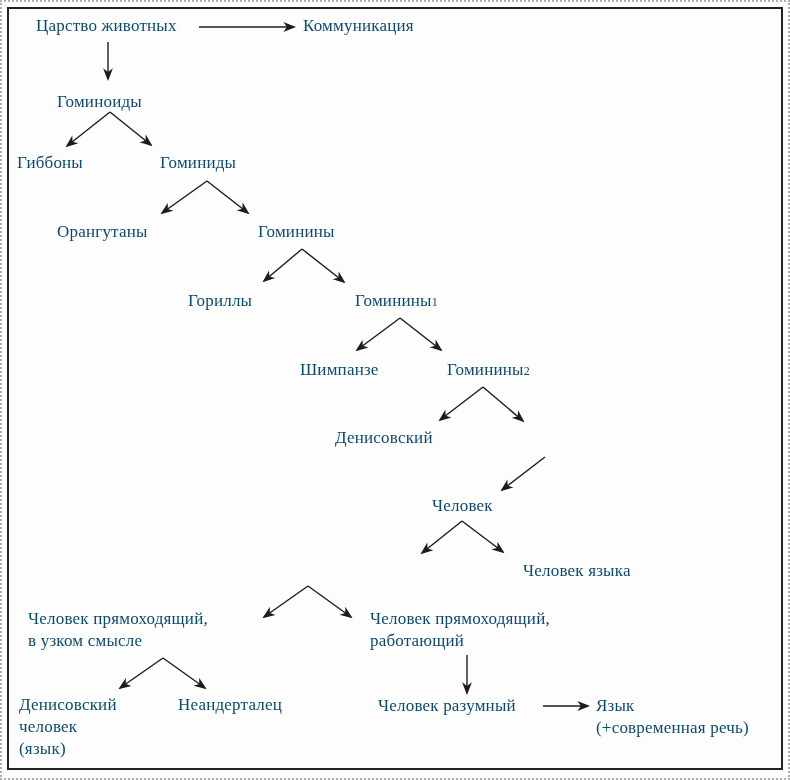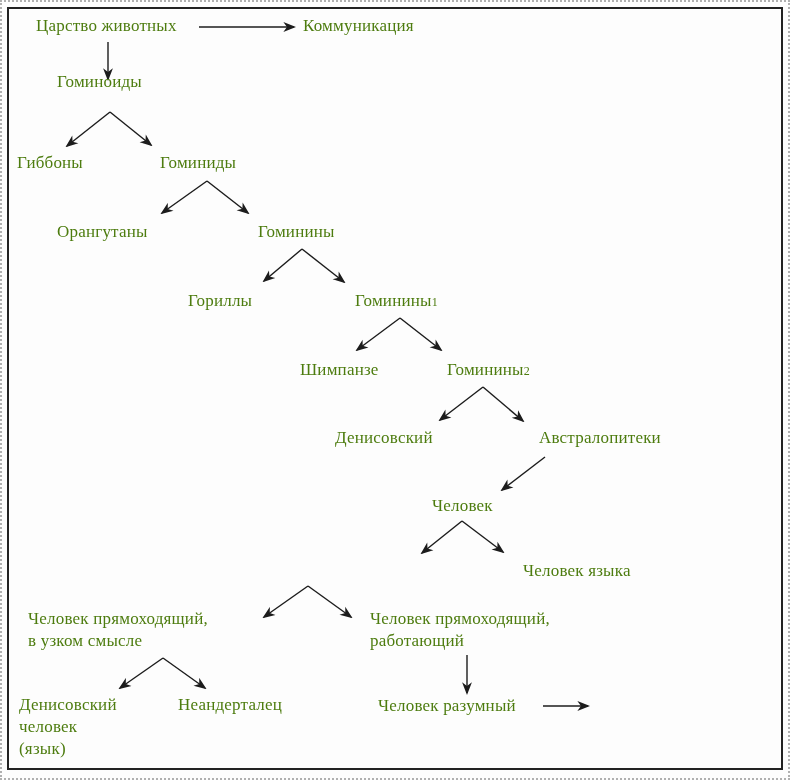--- a/index.html
+++ b/index.html
@@ -7,21 +7,21 @@
     padding: 0;
     background: #ffffff;
   }
   #canvas {
     position: relative;
     width: 790px;
     height: 780px;
     background: #fdfdfd;
     overflow: hidden;
     font-family: "Liberation Serif", "DejaVu Serif", serif;
-    color: #4d7c0f;
+    color: #0c4a6e;
   }
   .scan-edge {
     position: absolute;
     left: 0; top: 0;
     width: 786px; height: 776px;
     border: 2px dotted #b0b0b0;
     pointer-events: none;
   }
   .frame {
     position: absolute;
@@ -83,36 +83,37 @@
     <line x1="308" y1="586" x2="264" y2="617" marker-end="url(#ah)"></line>
     <line x1="308" y1="586" x2="351" y2="617" marker-end="url(#ah)"></line>
     <line x1="163" y1="658" x2="120" y2="688" marker-end="url(#ah)"></line>
     <line x1="163" y1="658" x2="205" y2="688" marker-end="url(#ah)"></line>
     <line x1="467" y1="655" x2="467" y2="693" marker-end="url(#ah)"></line>
     <line x1="543" y1="706" x2="588" y2="706" marker-end="url(#ah)"></line>
   </svg>
 
   <div class="node" style="left:36px; top:15px">Царство животных</div>
   <div class="node" style="left:303px; top:15px">Коммуникация</div>
-  <div class="node" style="left:57px; top:71px">Гоминоиды</div>
+  <div class="node" style="left:57px; top:91px">Гоминоиды</div>
   <div class="node" style="left:17px; top:152px">Гиббоны</div>
   <div class="node" style="left:160px; top:152px">Гоминиды</div>
   <div class="node" style="left:57px; top:221px">Орангутаны</div>
   <div class="node" style="left:258px; top:221px">Гоминины</div>
   <div class="node" style="left:188px; top:290px">Гориллы</div>
   <div class="node" style="left:355px; top:290px"><span>Гоминины</span><span class="sub">1</span></div>
   <div class="node" style="left:300px; top:359px">Шимпанзе</div>
   <div class="node" style="left:447px; top:359px"><span>Гоминины</span><span class="sub">2</span></div>
   <div class="node" style="left:335px; top:427px">Денисовский</div>
-  <div class="node" style="left:539px; top:427px">Австралопитеки</div>
   <div class="node" style="left:432px; top:495px">Человек</div>
   <div class="node" style="left:523px; top:560px">Человек языка</div>
   <div class="node" style="left:28px; top:608px">Человек прямоходящий,
 в узком смысле</div>
   <div class="node" style="left:370px; top:608px">Человек прямоходящий,
 работающий</div>
   <div class="node" style="left:19px; top:694px">Денисовский
 человек
 (язык)</div>
   <div class="node" style="left:178px; top:694px">Неандерталец</div>
   <div class="node" style="left:378px; top:695px">Человек разумный</div>
+  <div class="node" style="left:596px; top:695px">Язык
+(+современная речь)</div>
 
 </div>
 
 </body></html>

